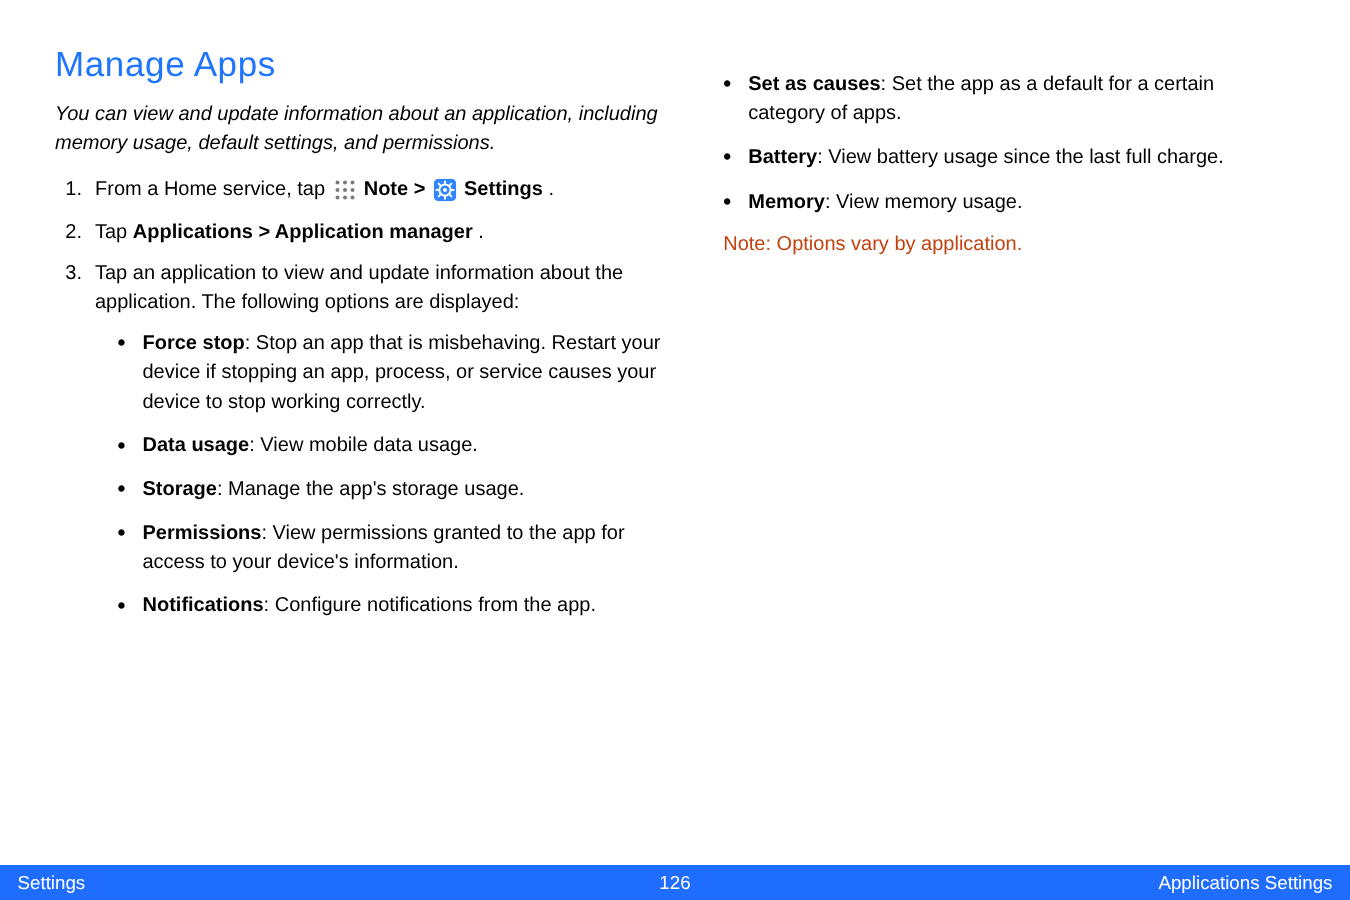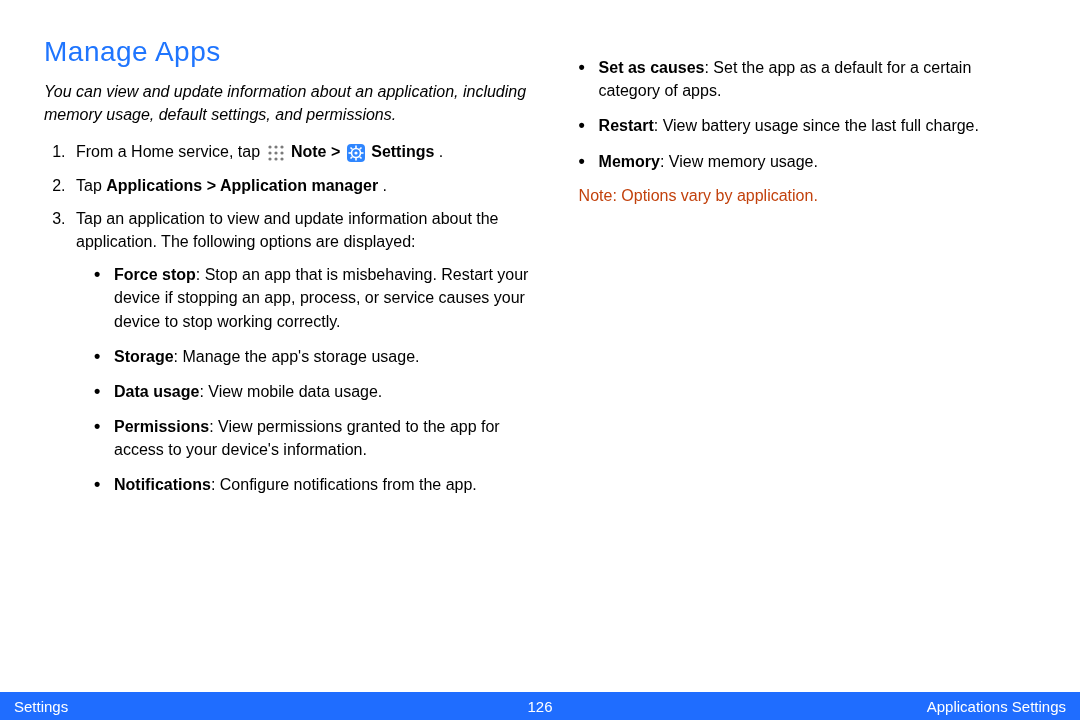--- a/index.html
+++ b/index.html
@@ -142,43 +142,43 @@
           <span>.</span>
         </li>
 
         <li>
           <span>Tap an application to view and update information about the application. The following options are displayed:</span>
           <ul class="bullets">
             <li>
               <span class="b">Force stop</span><span>: Stop an app that is misbehaving. Restart your device if stopping an app, process, or service causes your device to stop working correctly.</span>
             </li>
             <li>
-              <span class="b">Storage</span><span>: Manage the app's storage usage.</span>
+              <span class="b">Data usage</span><span>: View mobile data usage.</span>
             </li>
             <li>
-              <span class="b">Data usage</span><span>: View mobile data usage.</span>
+              <span class="b">Storage</span><span>: Manage the app's storage usage.</span>
             </li>
             <li>
               <span class="b">Permissions</span><span>: View permissions granted to the app for access to your device's information.</span>
             </li>
             <li>
               <span class="b">Notifications</span><span>: Configure notifications from the app.</span>
             </li>
           </ul>
         </li>
       </ol>
     </div>
 
     <div class="col-right">
       <ul class="bullets" style="padding-left:0;">
         <li>
           <span class="b">Set as causes</span><span>: Set the app as a default for a certain category of apps.</span>
         </li>
         <li>
-          <span class="b">Restart</span><span>: View battery usage since the last full charge.</span>
+          <span class="b">Battery</span><span>: View battery usage since the last full charge.</span>
         </li>
         <li>
           <span class="b">Memory</span><span>: View memory usage.</span>
         </li>
       </ul>
       <p class="note">
         <span>Note</span><span>: Options vary by application.</span>
       </p>
     </div>
   </div>

